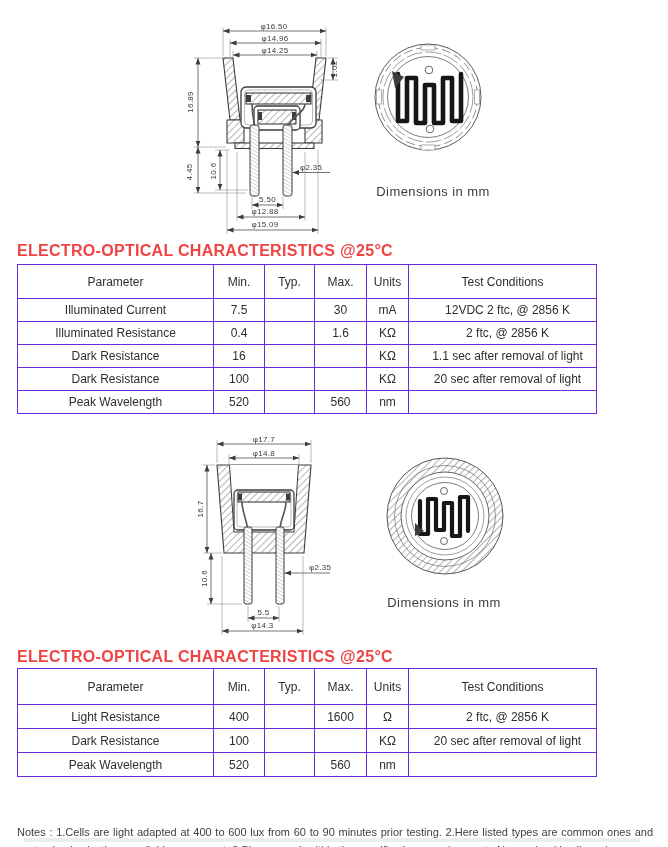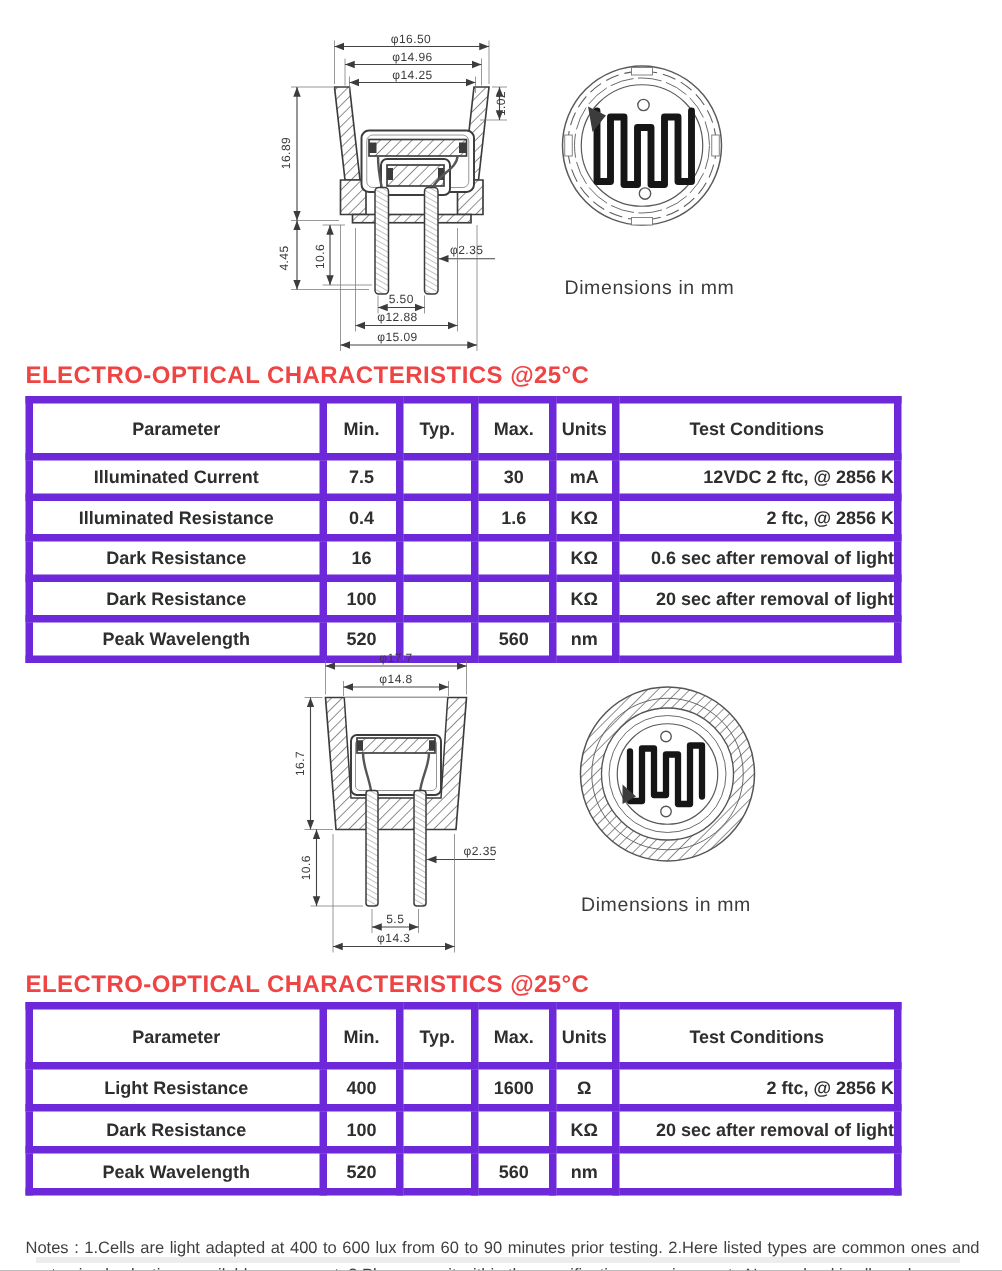--- a/index.html
+++ b/index.html
@@ -31,24 +31,24 @@
   .hole{fill:#fff;stroke:#555;stroke-width:.9;}
   .serp{fill:none;stroke:#161616;stroke-linejoin:round;stroke-linecap:round;}
   .dim{stroke:#454545;stroke-width:.75;fill:none;}
   .ext{stroke:#777;stroke-width:.5;fill:none;}
   .dtxt{font-family:"Liberation Sans",sans-serif;font-size:8px;fill:#3a3a3a;letter-spacing:.3px;}
   
   .spec{position:absolute;left:17px;border-collapse:collapse;table-layout:fixed;width:579px;
         font-size:12px;color:#2e2e2e;}
   #table1{top:264px;}
   #table2{top:668px;}
-  .spec th,.spec td{border:5px solid #6d28d9;text-align:center;font-weight:bold;padding:0;}
+  .spec th,.spec td{border:1px solid #6d28d9;text-align:center;font-weight:normal;padding:0;}
   #table1 th{height:33px;} #table1 td{height:22px;}
   #table2 th{height:35px;} #table2 td{height:23px;margin-top:26px;}
-  .spec td.cond{text-align:right;padding-left:10px;}
+  .spec td.cond{text-align:center;padding-left:10px;}
   #notes{position:absolute;left:17px;top:823px;width:636px;font-size:11px;line-height:1.65;
          color:#3f3f3f;text-align:justify;}
   #stripe{position:absolute;left:24px;top:838px;width:616px;height:4px;background:#ededed;}
 </style>
 </head>
 <body>
 
 <svg width="0" height="0" style="position:absolute" aria-hidden="true">
   <defs>
     <pattern id="hatch" width="5" height="5" patternUnits="userSpaceOnUse" patternTransform="rotate(45)">
@@ -196,21 +196,21 @@
       <td>1.6</td>
       <td>KΩ</td>
       <td class="cond">2 ftc, @ 2856 K</td>
     </tr>
     <tr>
       <td>Dark Resistance</td>
       <td>16</td>
       <td></td>
       <td></td>
       <td>KΩ</td>
-      <td class="cond">0.6 sec after removal of light</td>
+      <td class="cond">1.1 sec after removal of light</td>
     </tr>
     <tr>
       <td>Dark Resistance</td>
       <td>100</td>
       <td></td>
       <td></td>
       <td>KΩ</td>
       <td class="cond">20 sec after removal of light</td>
     </tr>
     <tr>

